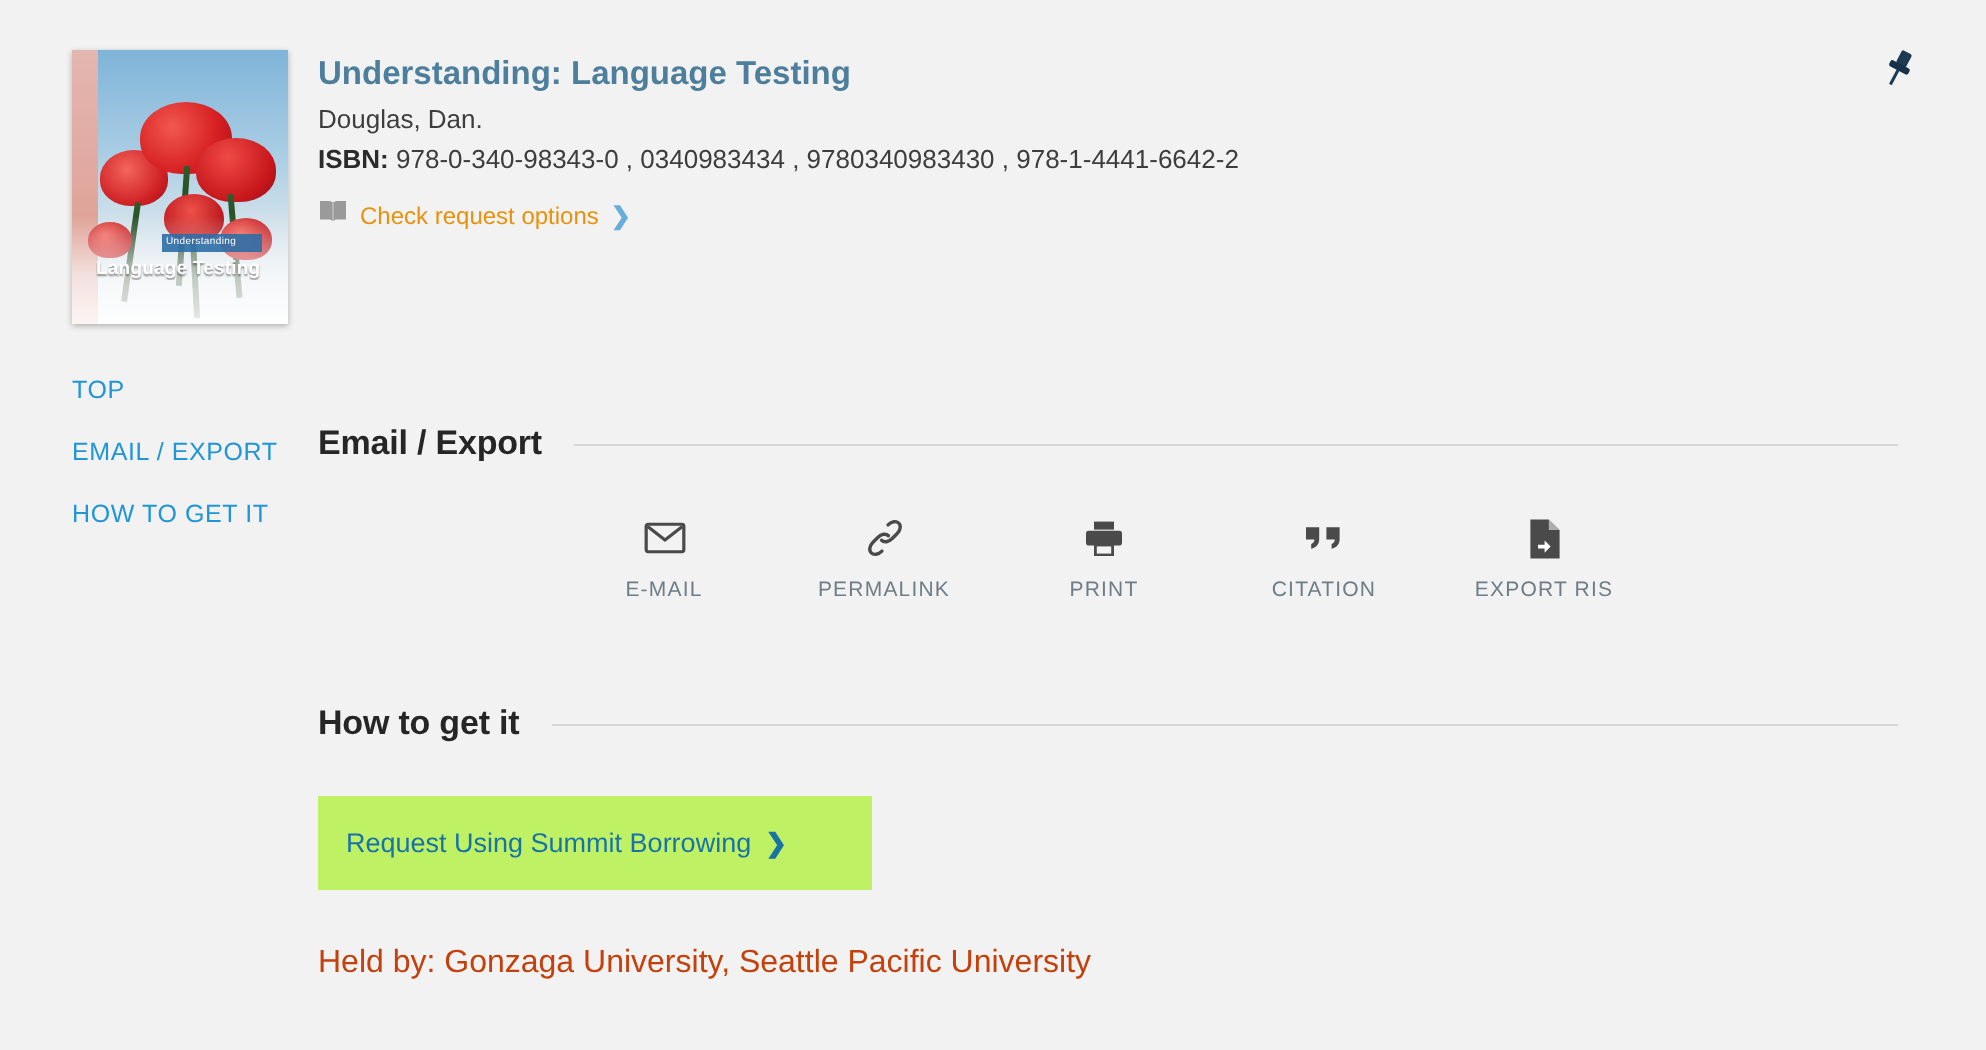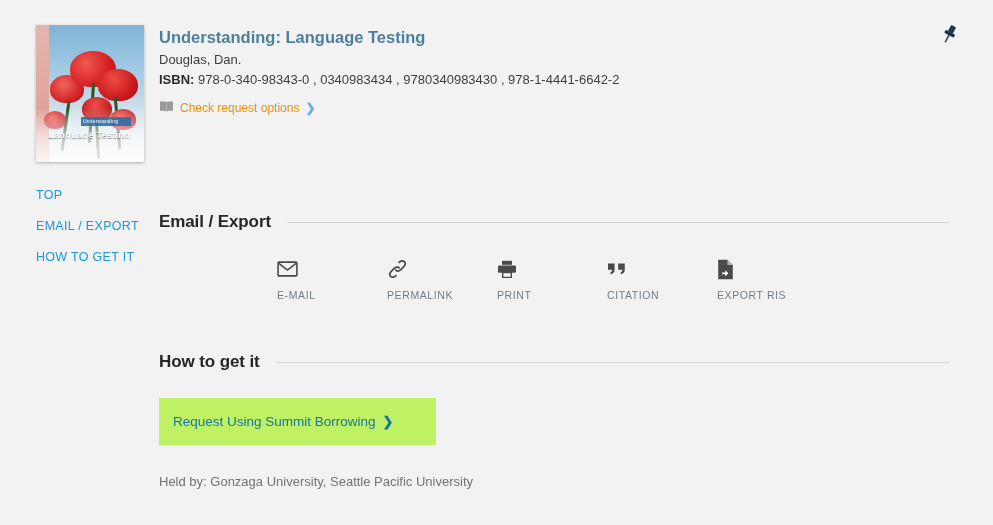--- a/index.html
+++ b/index.html
@@ -118,21 +118,21 @@
     flex: 1; height: 1px; background: #d6d6d6; margin-left: 16px;
   }
 
   
   .icon-row {
     display: flex; align-items: flex-start;
     margin-top: 26px; padding-left: 118px; gap: 0;
   }
   .icon-btn {
     width: 110px; display: flex; flex-direction: column;
-    align-items: flex-start; cursor: pointer;
+    align-items: center; cursor: pointer;
   }
   .icon-glyph { height: 22px; display: flex; align-items: center; justify-content: center; color: #4a4a4a; }
   .icon-label {
     margin-top: 9px; font-size: 10.5px; color: #6e7d87;
     letter-spacing: .6px; white-space: nowrap;
   }
 
   
   .request-box {
     margin-top: 26px; margin-left: 0;
@@ -141,21 +141,21 @@
     display: flex; align-items: center;
     padding-left: 14px; cursor: pointer;
   }
   .request-box .txt {
     font-size: 13.5px; color: #1a73a7;
   }
   .request-box .chev {
     color: #1a73a7; font-size: 13px; font-weight: bold; margin-left: 7px;
   }
   .heldby {
-    margin-top: 28px; font-size: 13px; color: #737373; line-height: 18px;
+    margin-top: 28px; font-size: 16px; color: #c2410c; line-height: 18px;
   }
 </style>
 </head>
 <body>
 
 <div id="page">
 
   <div class="record">
 
     <div class="cover-wrap">

